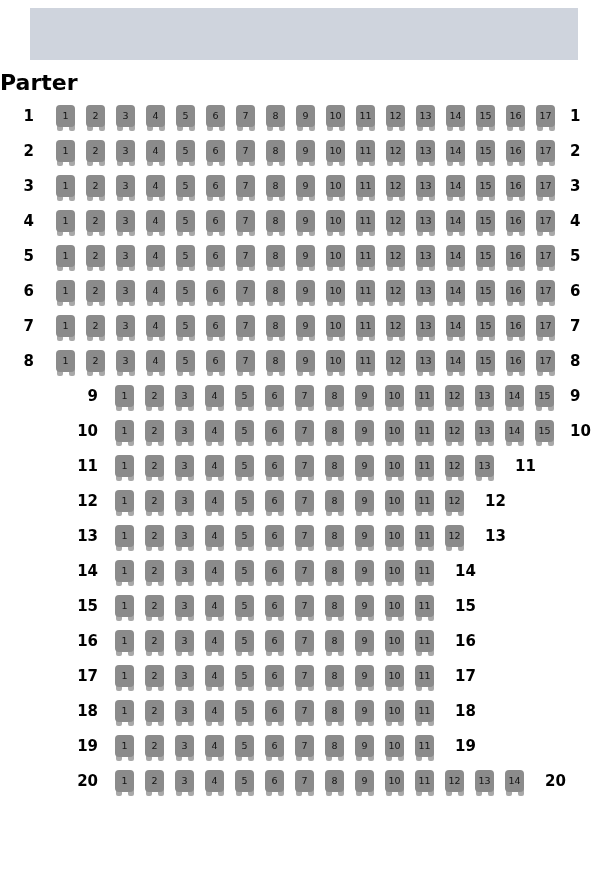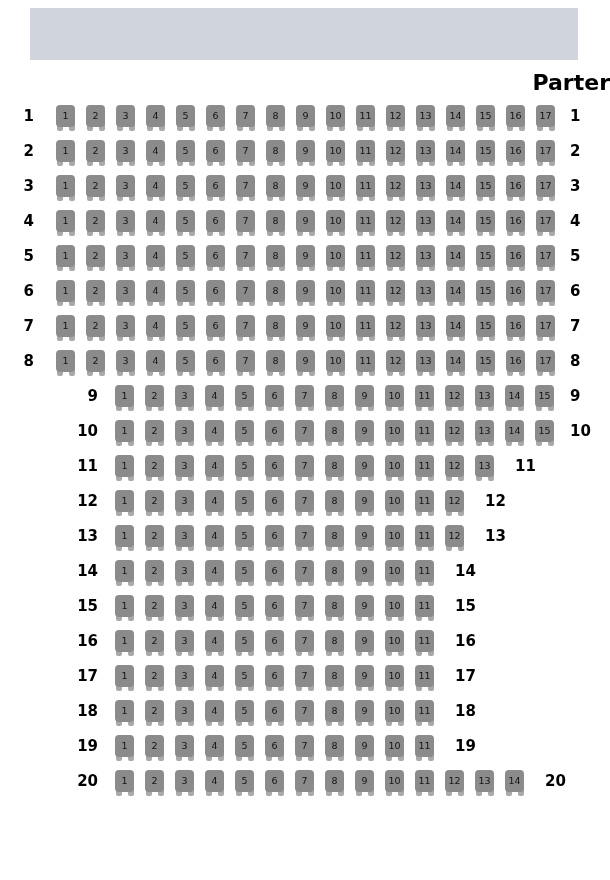--- a/index.html
+++ b/index.html
@@ -21,21 +21,21 @@
     top: 8px;
     width: 548px;
     height: 52px;
     background: var(--stage-color, #cfd4dd);
   }
   .map-title {
     position: absolute;
     left: 0;
     top: 70px;
     width: 610px;
-    text-align: right;
+    text-align: left;
     font-size: 22px;
     font-weight: bold;
     color: #000000;
   }
   .row-label {
     position: absolute;
     height: 22px;
     line-height: 22px;
     font-size: 15px;
     font-weight: bold;

